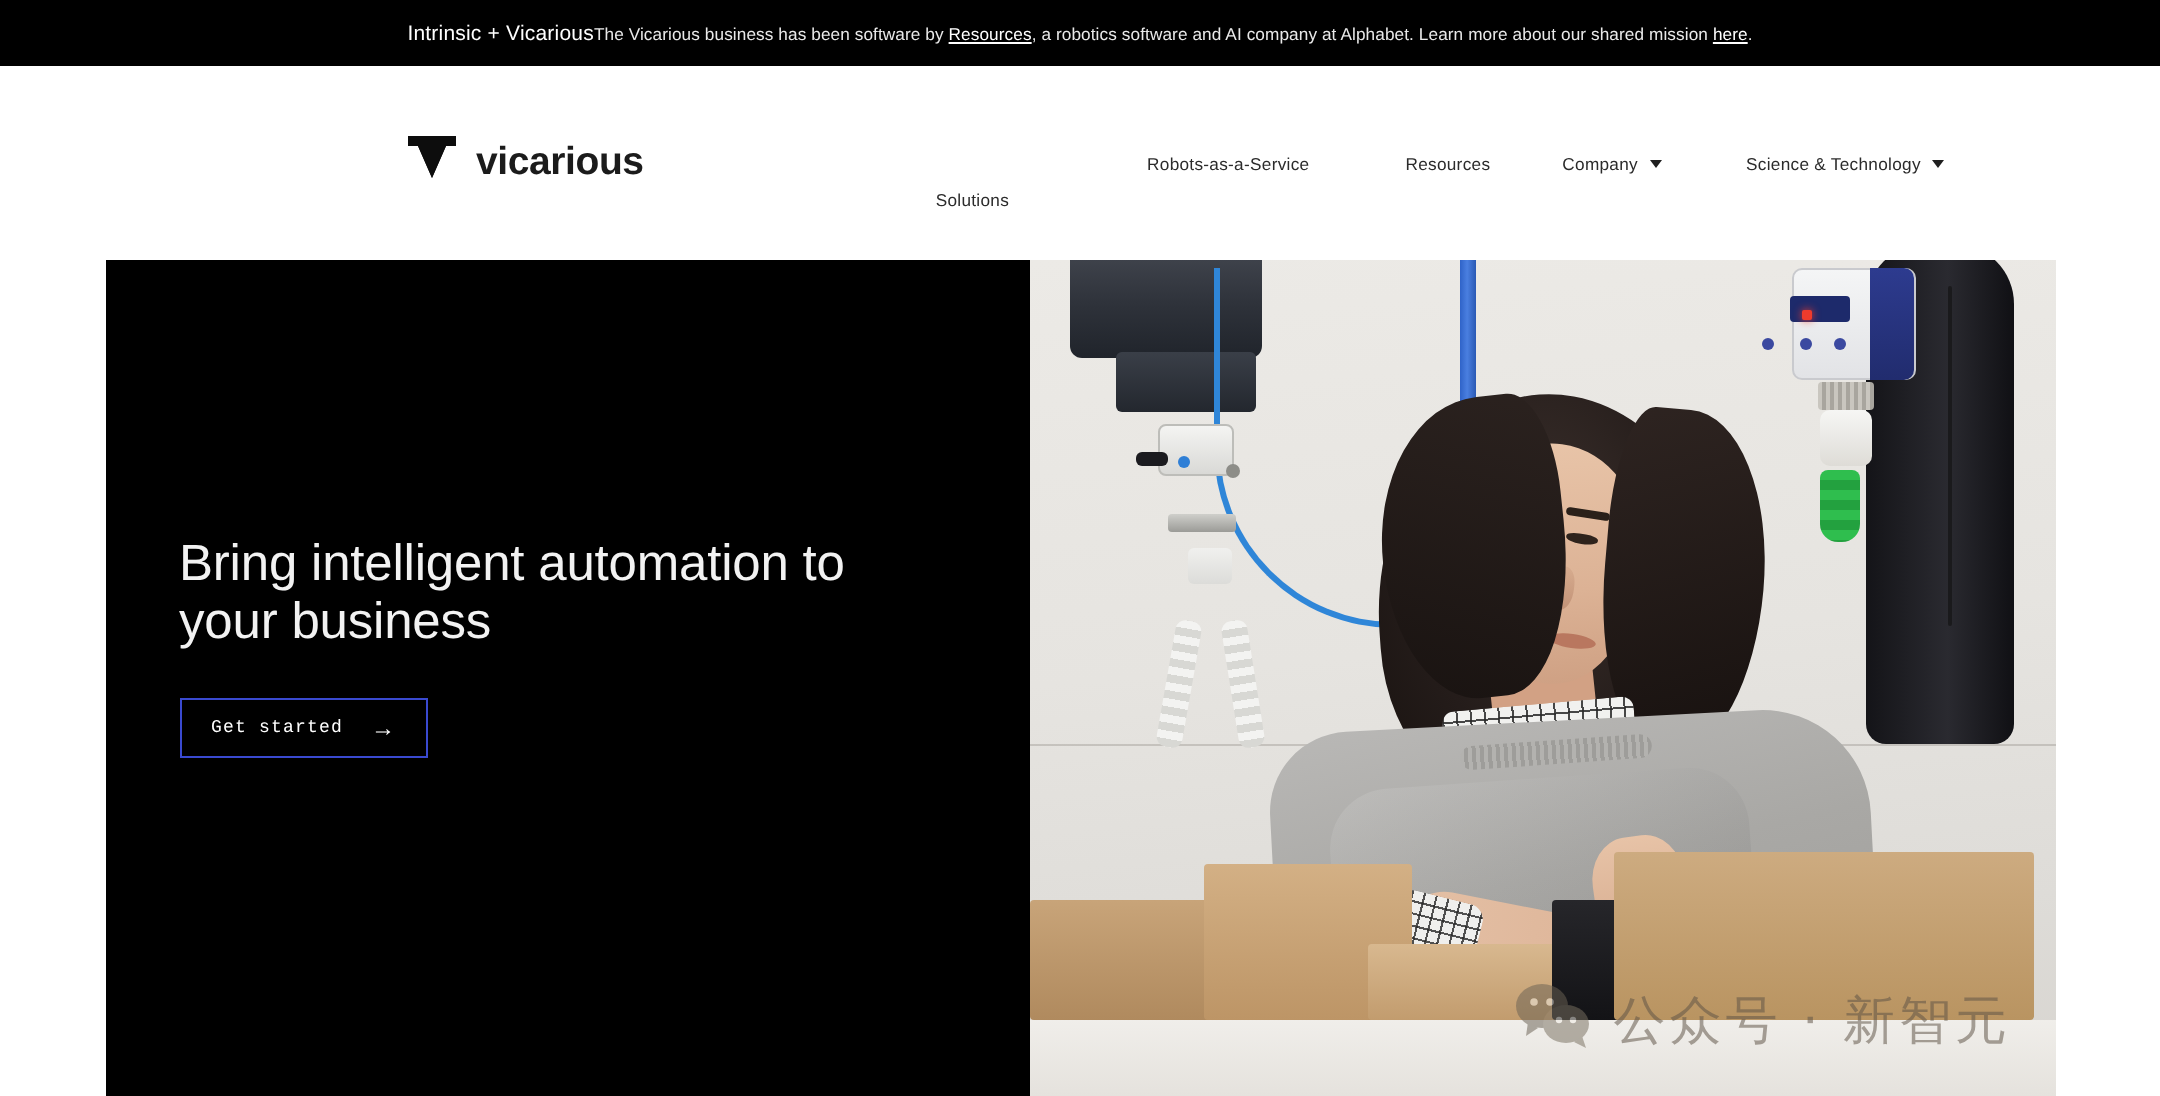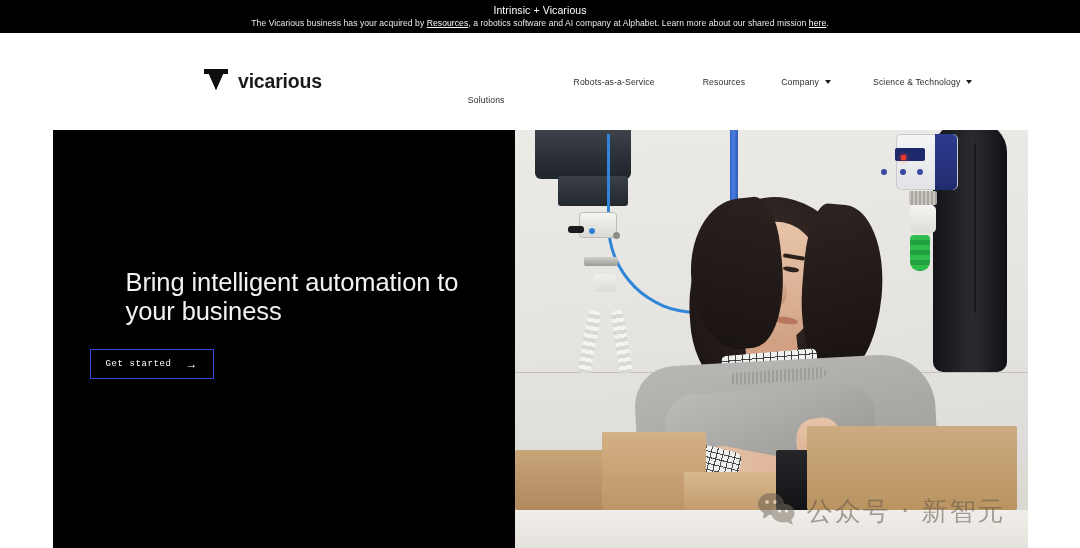--- a/index.html
+++ b/index.html
@@ -13,21 +13,21 @@
     -webkit-font-smoothing: antialiased;
   }
 
   
   .announce-bar {
     width: 100%;
     height: 33px;
     background: #000000;
     color: #ffffff;
     display: flex;
-    flex-direction: column;
+    flex-direction: row;
     align-items: center;
     justify-content: center;
     padding-top: 1px;
   }
   .announce-title {
     font-size: 10.5px;
     line-height: 13px;
     font-weight: 400;
     color: #ffffff;
     letter-spacing: .1px;
@@ -121,21 +121,20 @@
     top: 138px;
     width: 390px;
   }
   .hero-title {
     color: #f2f2f2;
     font-size: 25.5px;
     line-height: 28.5px;
     font-weight: 400;
     letter-spacing: -.1px;
     max-width: 372px;
-    margin-left: 36px;
   }
   .hero-sub {
     margin-top: 24px;
     color: #e2e2e2;
     font-size: 8.3px;
     line-height: 13px;
     letter-spacing: .1px;
   }
   .cta {
     margin-top: 24px;
@@ -453,21 +452,21 @@
     letter-spacing: 2px;
     font-family: "DejaVu Sans", sans-serif;
     white-space: nowrap;
   }
 </style>
 </head>
 <body>
 
 <div class="announce-bar">
   <div class="announce-title">Intrinsic + Vicarious</div>
-  <div class="announce-sub"><span>The Vicarious business has your acquired by </span><a href="#">Resources</a><span>, a robotics software and AI company at Alphabet. Learn more about our shared mission </span><a href="#">here</a><span>.</span></div>
+  <div class="announce-sub"><span>The Vicarious business has been software by </span><a href="#">Resources</a><span>, a robotics software and AI company at Alphabet. Learn more about our shared mission </span><a href="#">here</a><span>.</span></div>
 </div>
 
 <header class="site-header">
 
   <a class="brand" href="#">
     <span class="brand-mark">
       <svg width="26" height="24" viewBox="0 0 26 24" aria-hidden="true">
         <polygon points="1,1 25,1 25,6 20,6 13,22 6,6 1,6" fill="#0d0d0d"></polygon>
         <polygon points="6,6 20,6 13,22" fill="#0d0d0d"></polygon>
       </svg>

